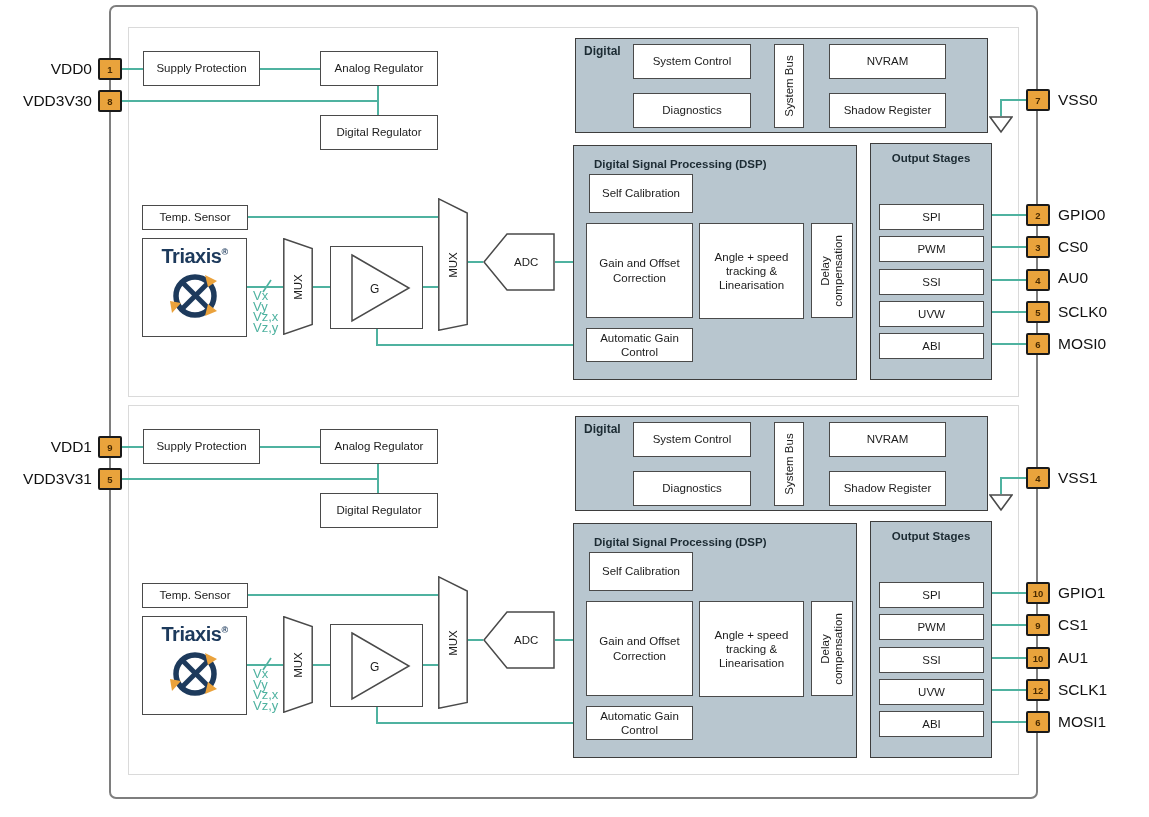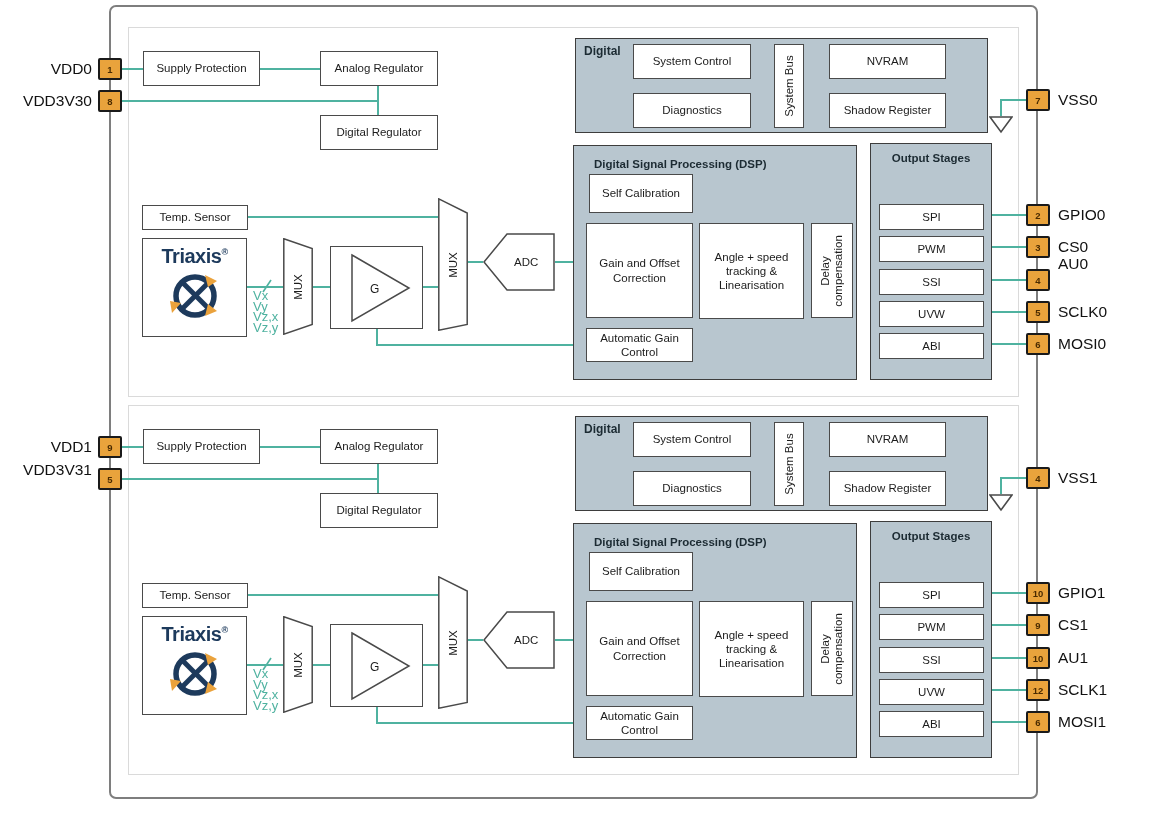--- a/index.html
+++ b/index.html
@@ -143,21 +143,21 @@
     <div class="abs box" style="left:8px;top:189px;width:105px;height:26px">ABI</div>
   </div>
 
   <div class="abs pin" style="left:1026px;top:62px">7</div>
   <div class="abs plabel" style="left:1058px;top:62px">VSS0</div>
   <div class="abs pin" style="left:1026px;top:177px">2</div>
   <div class="abs plabel" style="left:1058px;top:177px">GPIO0</div>
   <div class="abs pin" style="left:1026px;top:209px">3</div>
   <div class="abs plabel" style="left:1058px;top:209px">CS0</div>
   <div class="abs pin" style="left:1026px;top:242px">4</div>
-  <div class="abs plabel" style="left:1058px;top:226px">AU0</div>
+  <div class="abs plabel" style="left:1058px;top:240px">AU0</div>
   <div class="abs pin" style="left:1026px;top:274px">5</div>
   <div class="abs plabel" style="left:1058px;top:274px">SCLK0</div>
   <div class="abs pin" style="left:1026px;top:306px">6</div>
   <div class="abs plabel" style="left:1058px;top:306px">MOSI0</div>
 </div>
 
 <div class="abs die" style="top:405px">
   <div class="abs region"></div>
 
   <div class="abs hl" style="left:122px;top:41px;width:21px"></div>
@@ -178,21 +178,21 @@
   <div class="abs hl" style="left:983px;top:284px;width:43px"></div>
   <div class="abs hl" style="left:983px;top:316px;width:43px"></div>
   <div class="abs hl" style="left:1000px;top:72px;width:26px"></div>
   <div class="abs vl" style="left:1000px;top:72px;height:17px"></div>
   <svg class="abs" style="left:989px;top:89px" width="24" height="18">
     <polygon points="1,1 23,1 12,16" fill="#ffffff" stroke="#4a4a4a" stroke-width="1.6"></polygon>
   </svg>
 
   <div class="abs plabel pl-left" style="left:0;top:31px">VDD1</div>
   <div class="abs pin" style="left:98px;top:31px">9</div>
-  <div class="abs plabel pl-left" style="left:0;top:54px">VDD3V31</div>
+  <div class="abs plabel pl-left" style="left:0;top:63px">VDD3V31</div>
   <div class="abs pin" style="left:98px;top:63px">5</div>
 
   <div class="abs box" style="left:143px;top:24px;width:117px;height:35px">Supply Protection</div>
   <div class="abs box" style="left:320px;top:24px;width:118px;height:35px">Analog Regulator</div>
   <div class="abs box" style="left:320px;top:88px;width:118px;height:35px">Digital Regulator</div>
 
   <div class="abs box" style="left:142px;top:178px;width:106px;height:25px">Temp. Sensor</div>
   <div class="abs box" style="left:142px;top:211px;width:105px;height:99px;flex-direction:column;justify-content:flex-start">
     <div class="trx-text"><span>Triaxis</span><sup style="font-size:9px">®</sup></div>
     <svg width="54" height="54">

